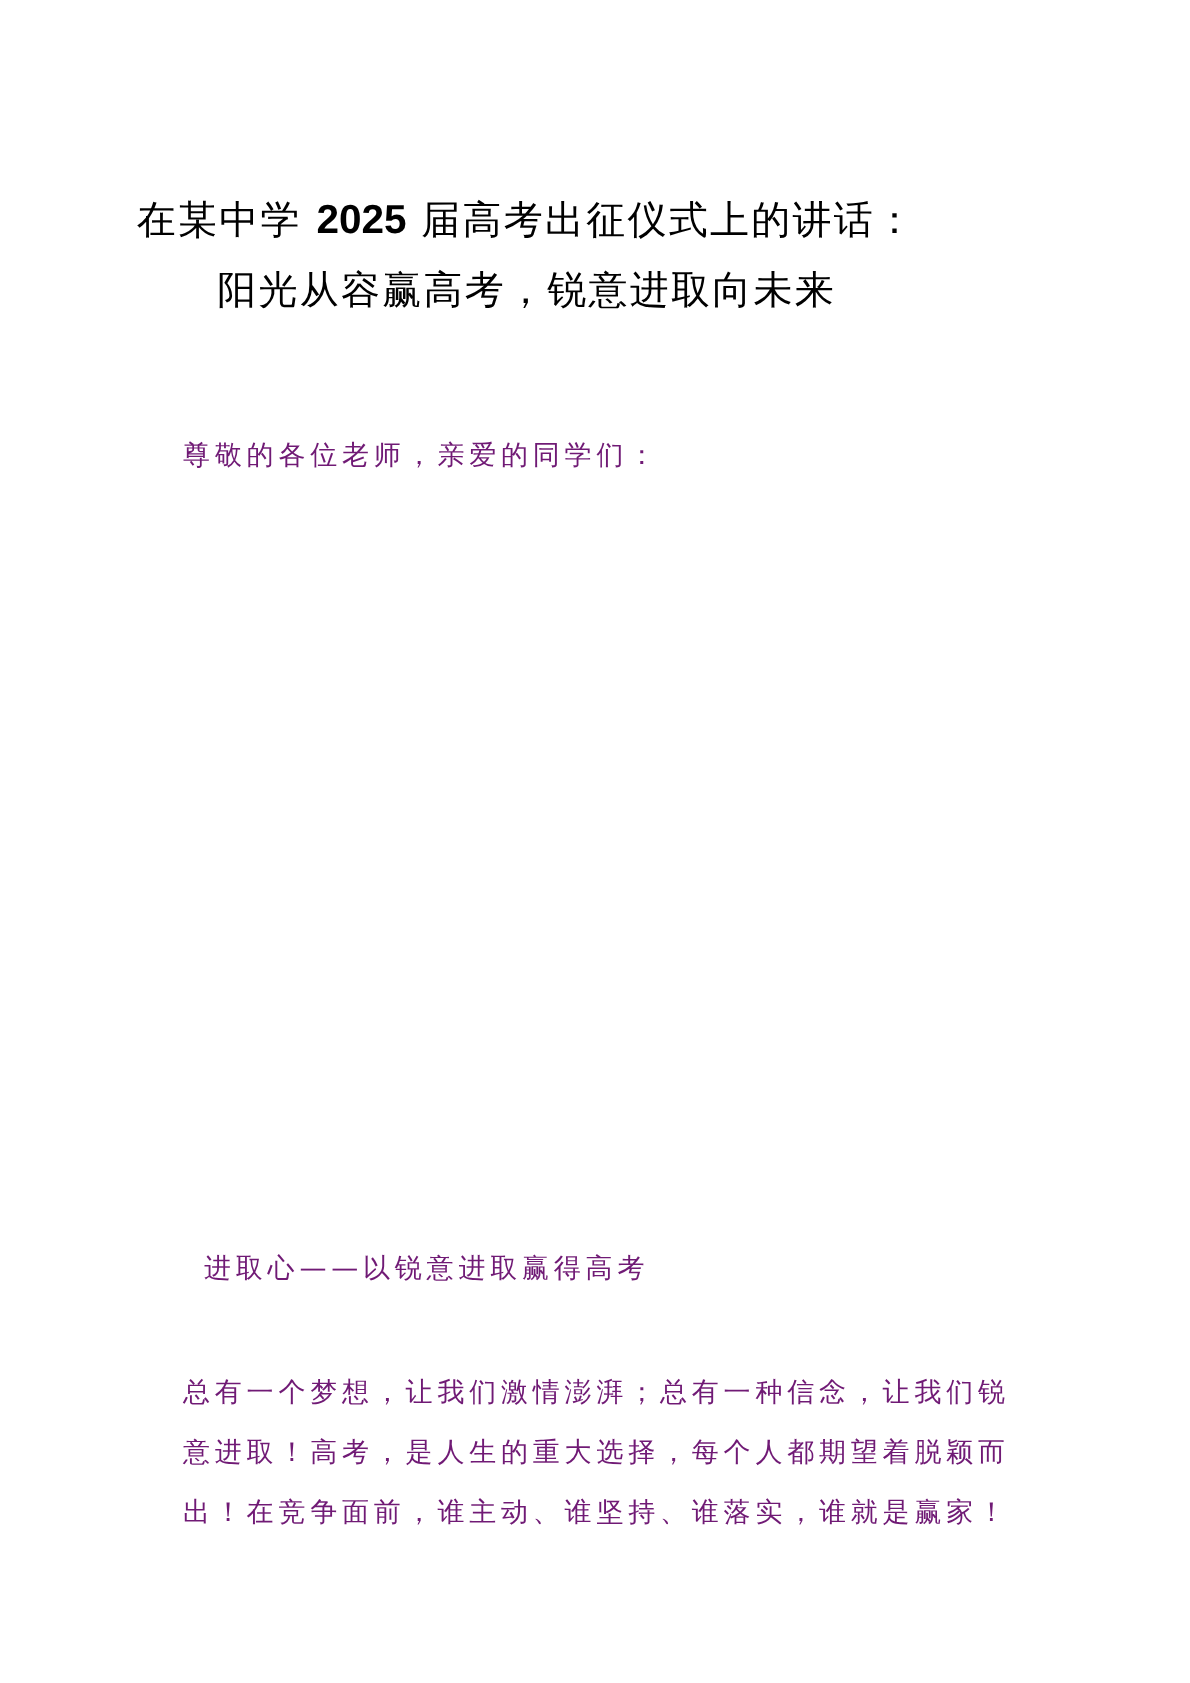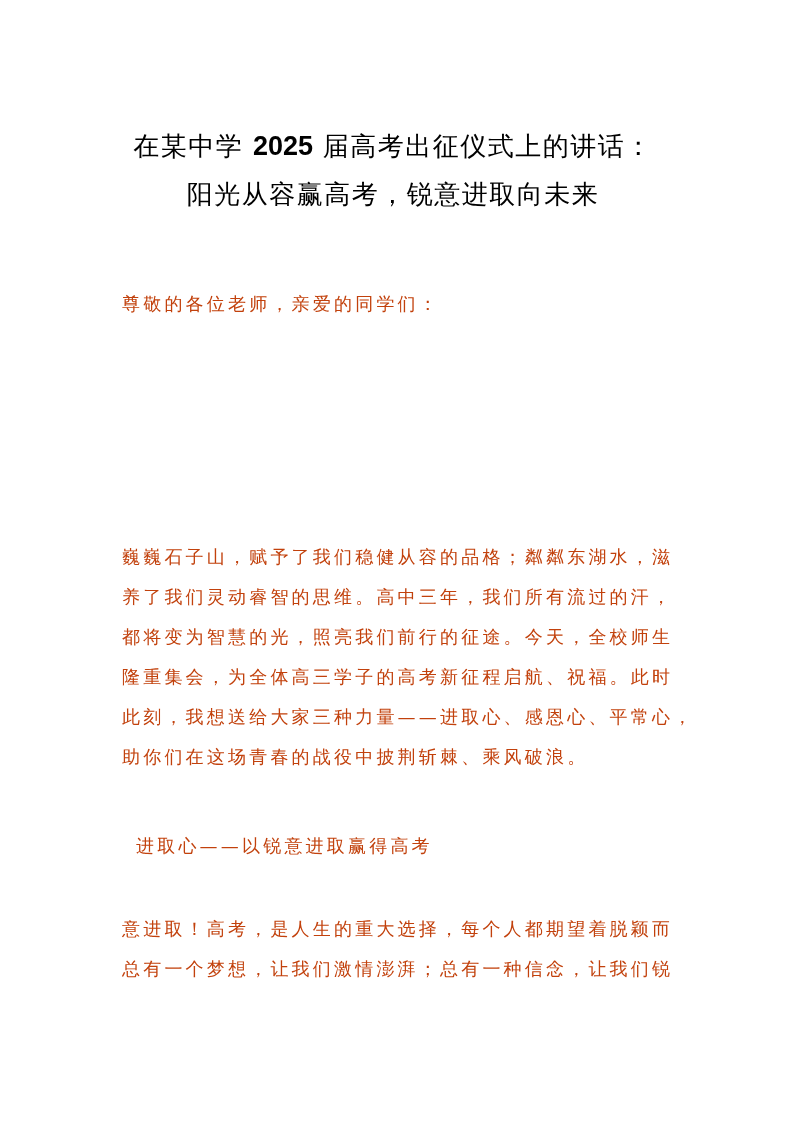--- a/index.html
+++ b/index.html
@@ -26,39 +26,38 @@
     .title {
       position: absolute;
       left: 0;
       width: 702px;
       text-align: center;
       font-size: 26px;
       line-height: 30px;
       letter-spacing: 1.5px;
       color: #000000;
       white-space: nowrap;
-      padding-left: 42px;
     }
     .title .num {
       font-family: "Liberation Sans", sans-serif;
       font-weight: bold;
       font-size: 27px;
       letter-spacing: 0;
     }
     .title-line-1 { top: 131px; }
     .title-line-2 { top: 179px; }
 
     .para {
       position: absolute;
       left: 122px;
       width: 556px;
       font-size: 18px;
       line-height: 40px;
       letter-spacing: 3.2px;
-      color: #c2410c;
+      color: #701a75;
       text-align: justify;
       text-align-last: left;
       word-break: break-all;
     }
     .para .num {
       font-family: "Liberation Sans", sans-serif;
       letter-spacing: 0.5px;
       font-size: 18px;
     }
     .line {
@@ -80,31 +79,24 @@
   <div class="title title-line-1">
     <span>在某中学 </span><span class="num">2025</span><span> 届高考出征仪式上的讲话：</span>
   </div>
   <div class="title title-line-2">阳光从容赢高考，锐意进取向未来</div>
 
   <div class="para p-greeting">
     <span class="line">尊敬的各位老师，亲爱的同学们：</span>
   </div>
 
 
-  <div class="para p-2">
-    <span class="line">巍巍石子山，赋予了我们稳健从容的品格；粼粼东湖水，滋</span>
-    <span class="line">养了我们灵动睿智的思维。高中三年，我们所有流过的汗，</span>
-    <span class="line">都将变为智慧的光，照亮我们前行的征途。今天，全校师生</span>
-    <span class="line">隆重集会，为全体高三学子的高考新征程启航、祝福。此时</span>
-    <span class="line">此刻，我想送给大家三种力量——进取心、感恩心、平常心，</span>
-    <span class="line">助你们在这场青春的战役中披荆斩棘、乘风破浪。</span>
-  </div>
 
   <div class="para p-heading">
     <span class="line">进取心——以锐意进取赢得高考</span>
   </div>
 
   <div class="para p-3">
+    <span class="line">总有一个梦想，让我们激情澎湃；总有一种信念，让我们锐</span>
     <span class="line">意进取！高考，是人生的重大选择，每个人都期望着脱颖而</span>
-    <span class="line">总有一个梦想，让我们激情澎湃；总有一种信念，让我们锐</span>
+    <span class="line">出！在竞争面前，谁主动、谁坚持、谁落实，谁就是赢家！</span>
   </div>
 
 </div>
 
 </body></html>

